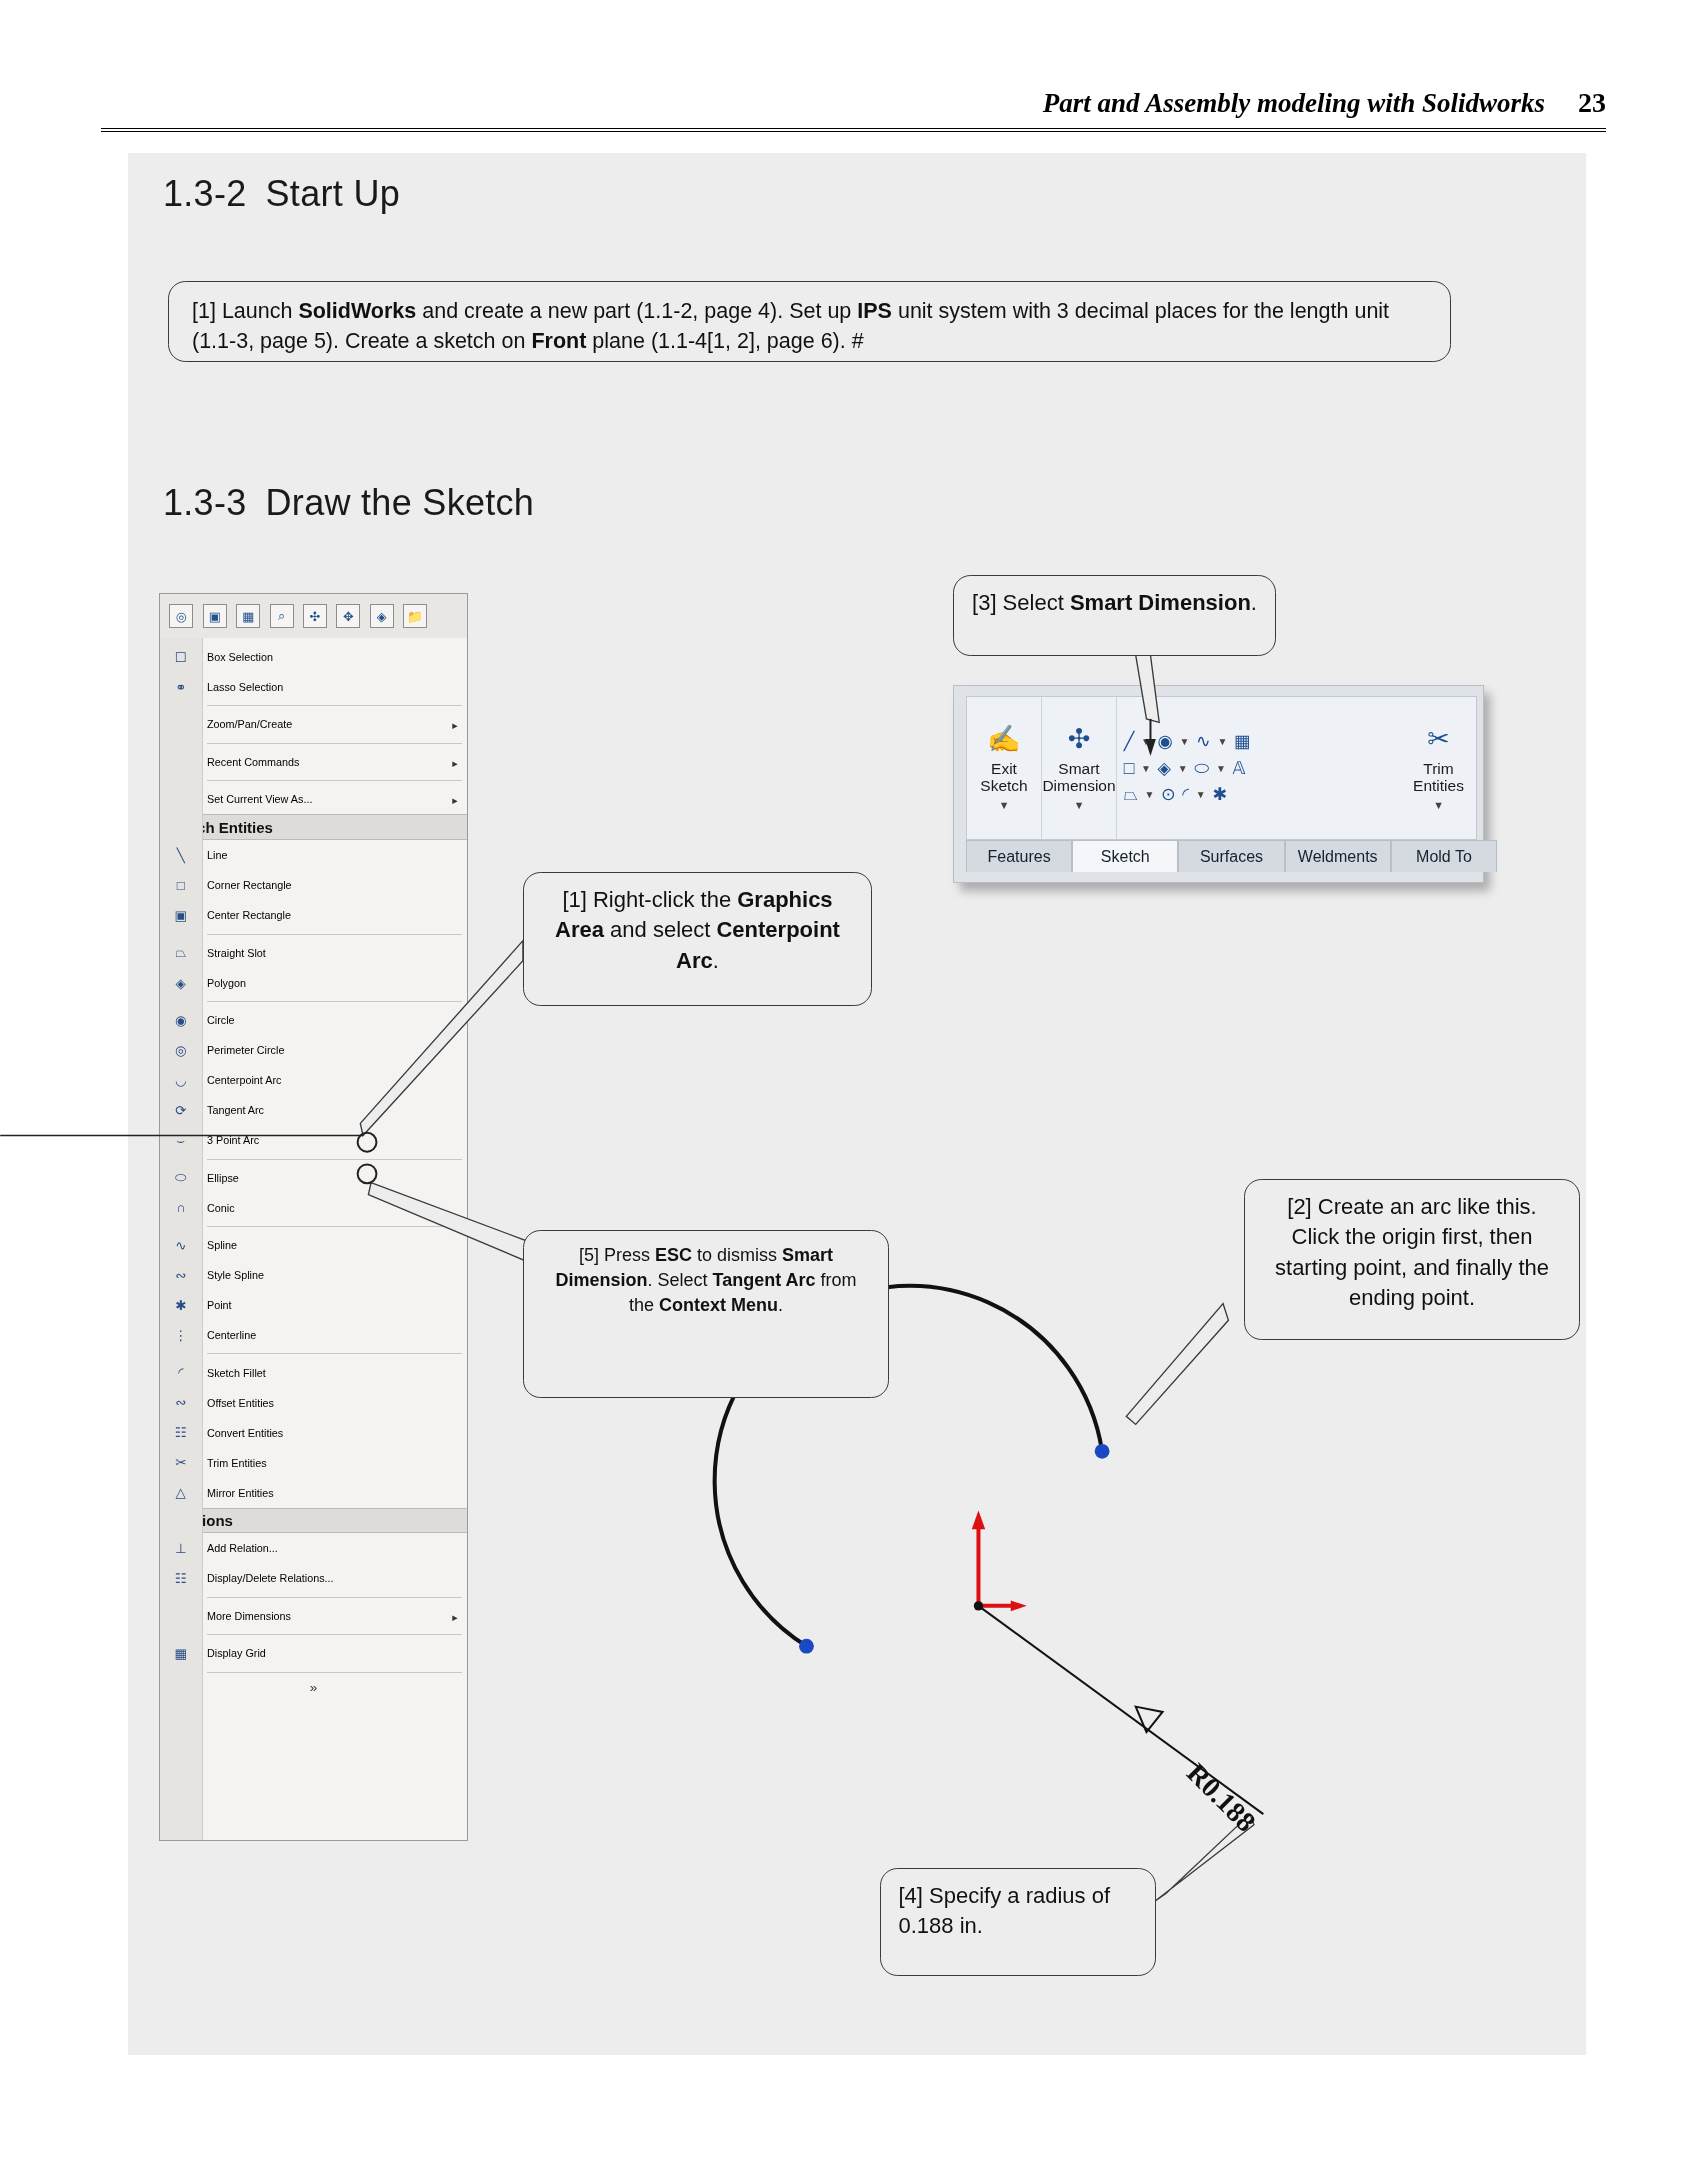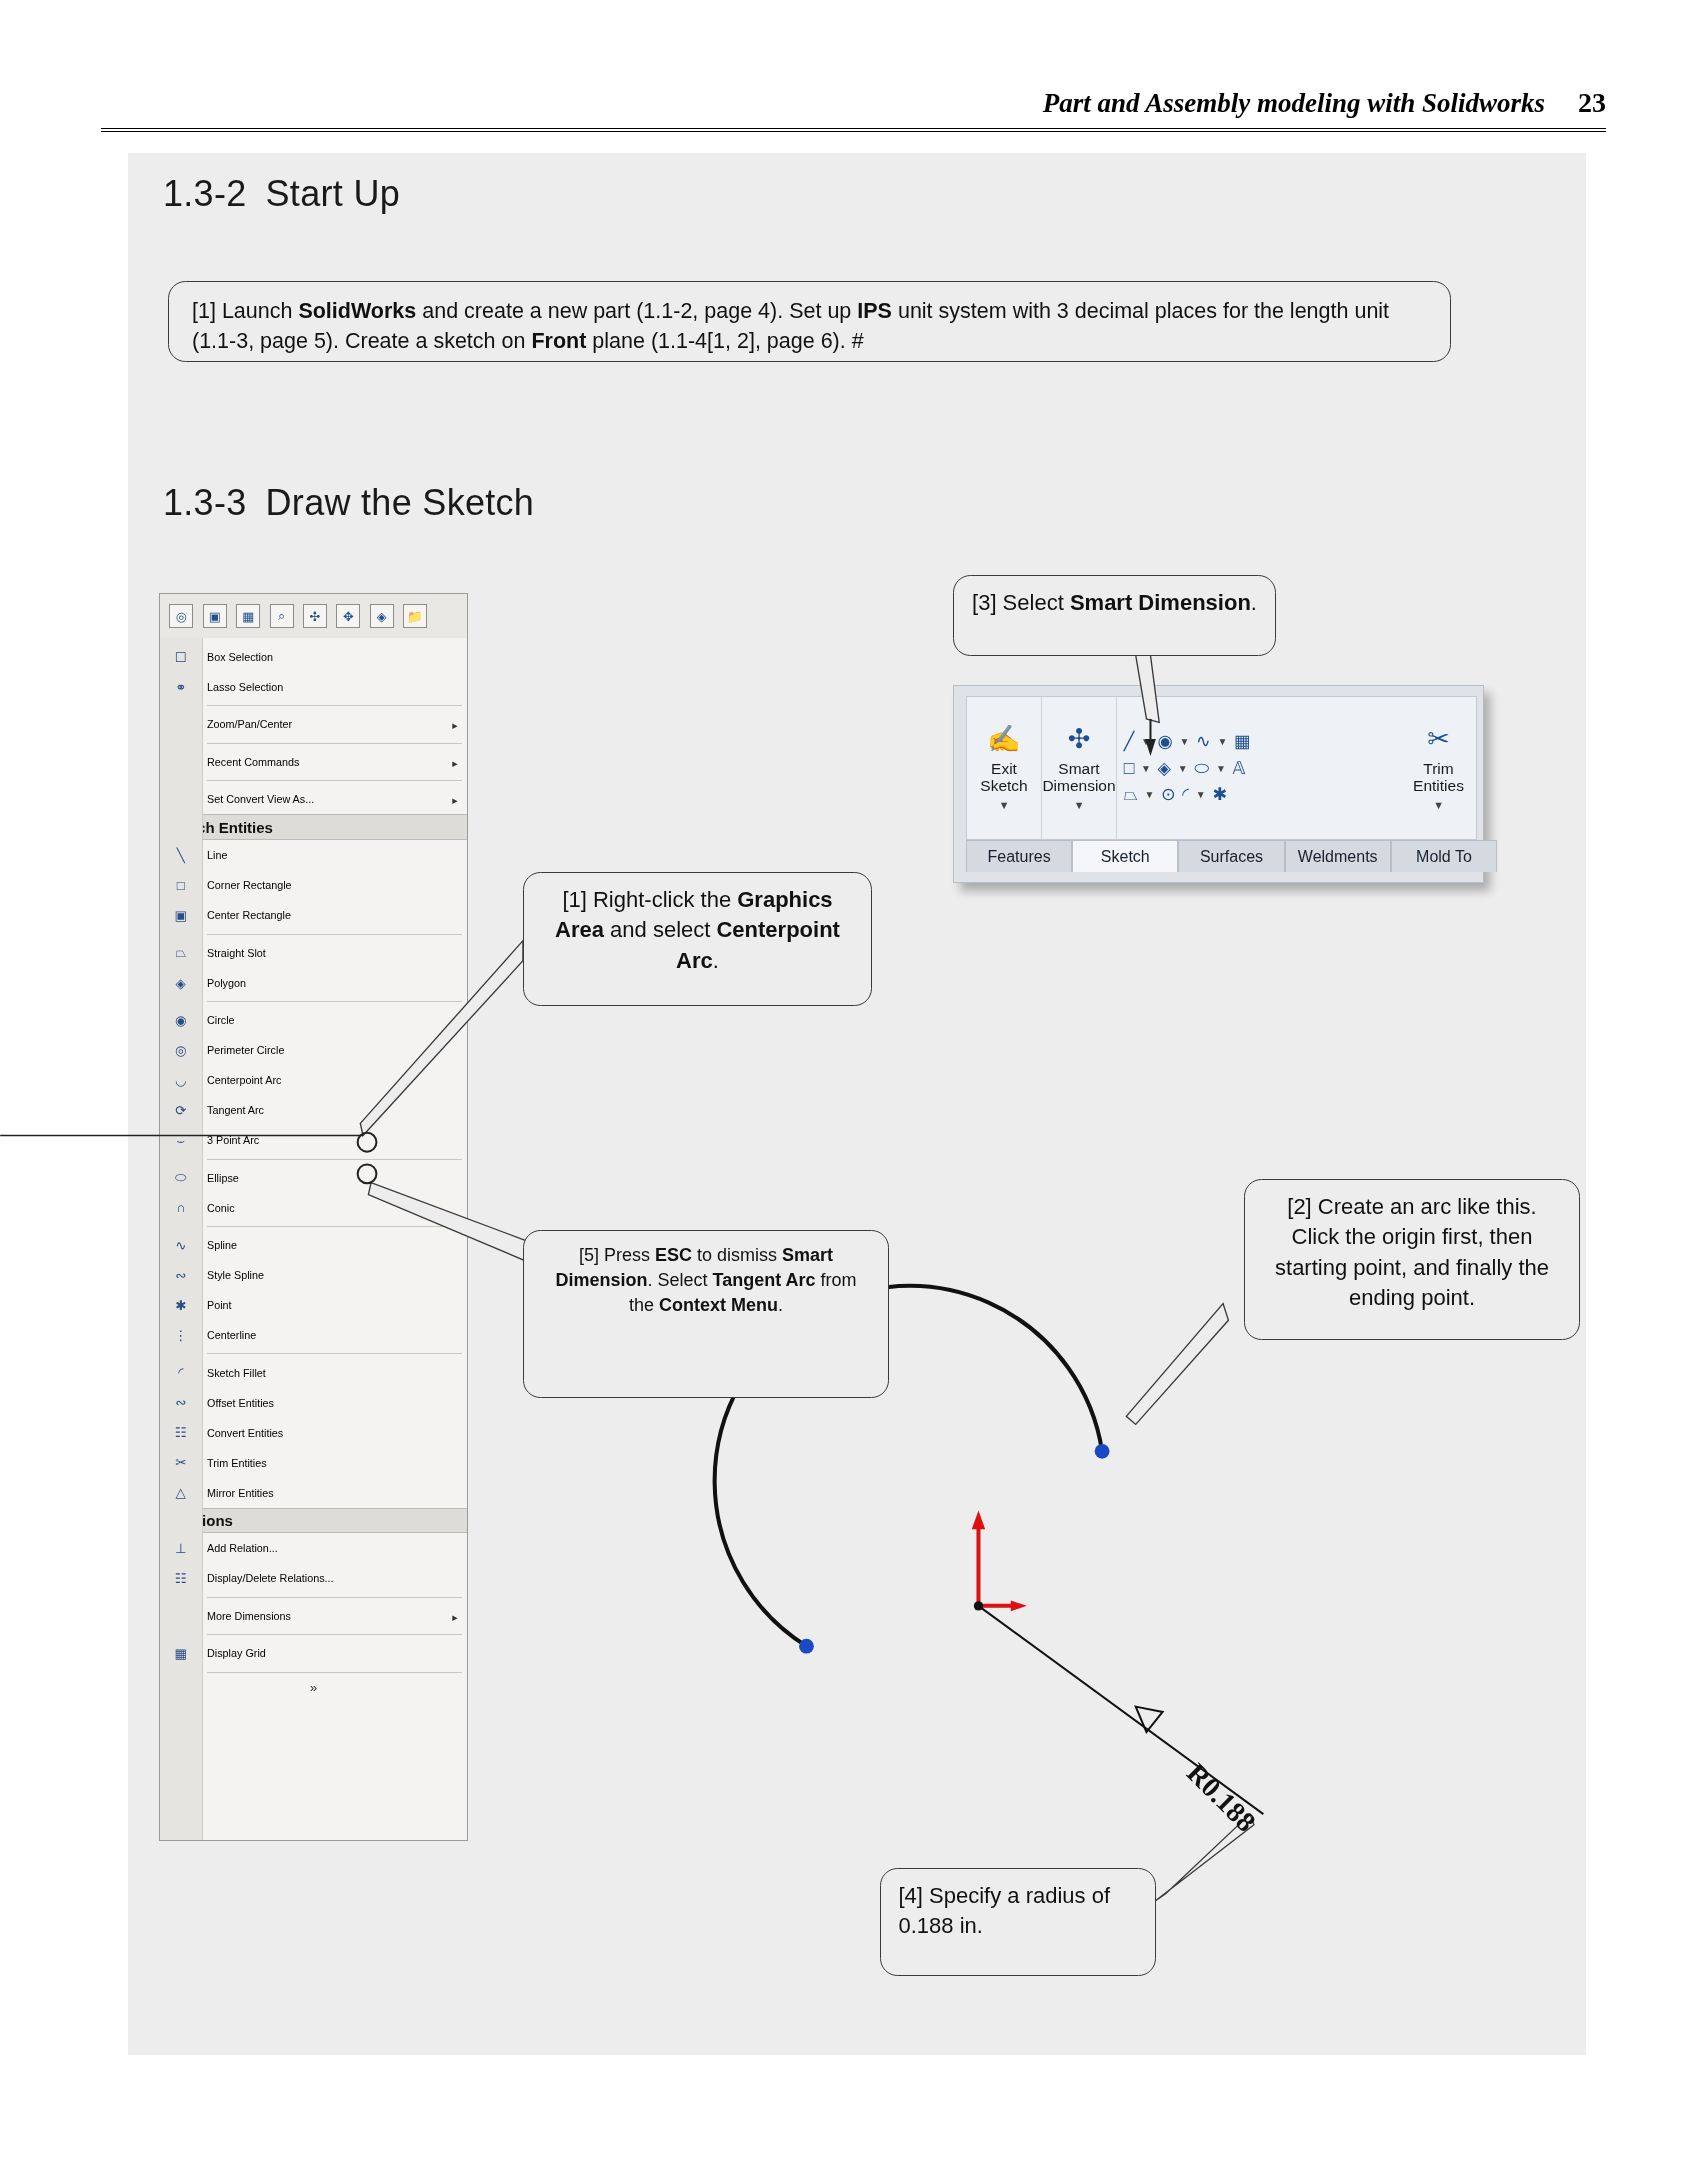--- a/index.html
+++ b/index.html
@@ -181,31 +181,31 @@
     <div class="cm-row">
       <span class="cm-ico">☐</span>
       <span>Box Selection</span>
     </div>
     <div class="cm-row">
       <span class="cm-ico">⚭</span>
       <span>Lasso Selection</span>
     </div>
     <div class="cm-sep"></div>
     <div class="cm-row">
-      <span>Zoom/Pan/Center</span>
+      <span>Zoom/Pan/Create</span>
       <span class="cm-arrow">▸</span>
     </div>
     <div class="cm-sep"></div>
     <div class="cm-row">
       <span>Recent Commands</span>
       <span class="cm-arrow">▸</span>
     </div>
     <div class="cm-sep"></div>
     <div class="cm-row">
-      <span>Set Convert View As...</span>
+      <span>Set Current View As...</span>
       <span class="cm-arrow">▸</span>
     </div>
   </div>
 
   <div class="cm-group">Sketch Entities</div>
 
   <div class="cm-row">
     <span class="cm-ico">╲</span>
     <span>Line</span>
   </div>

